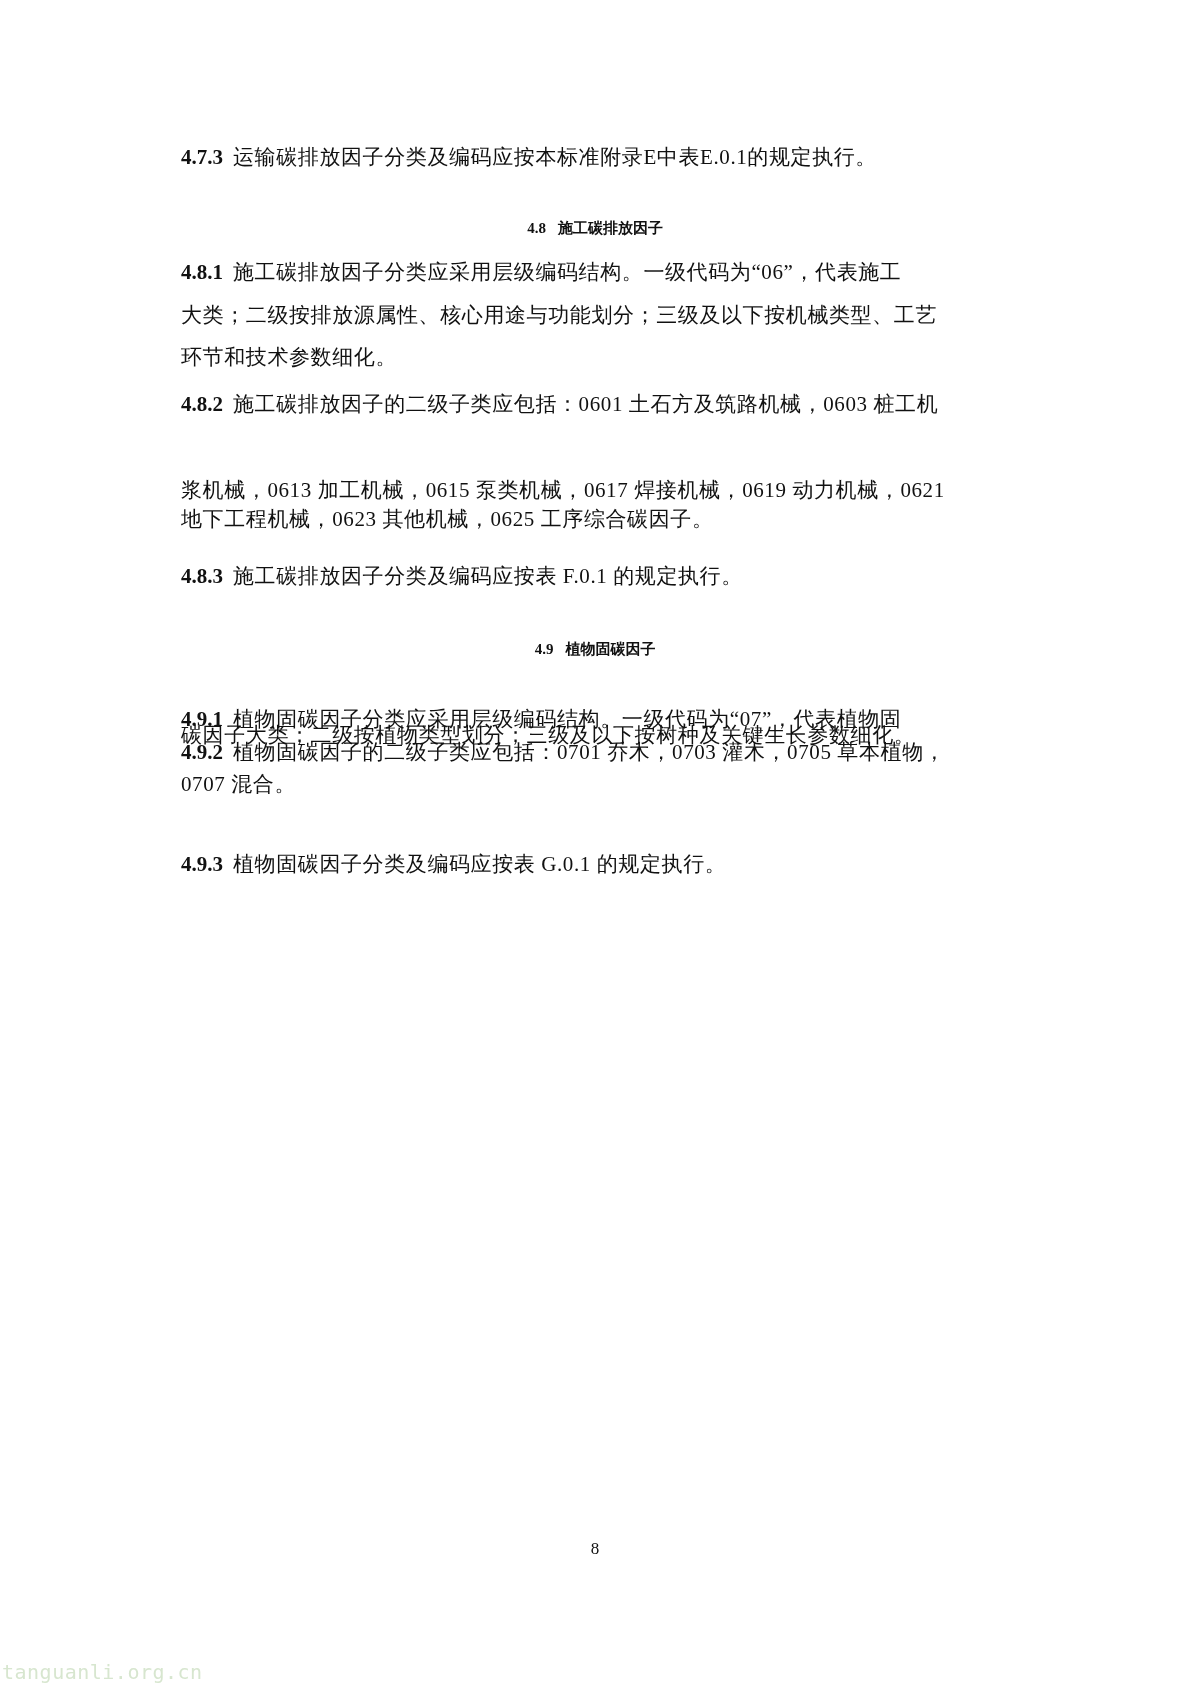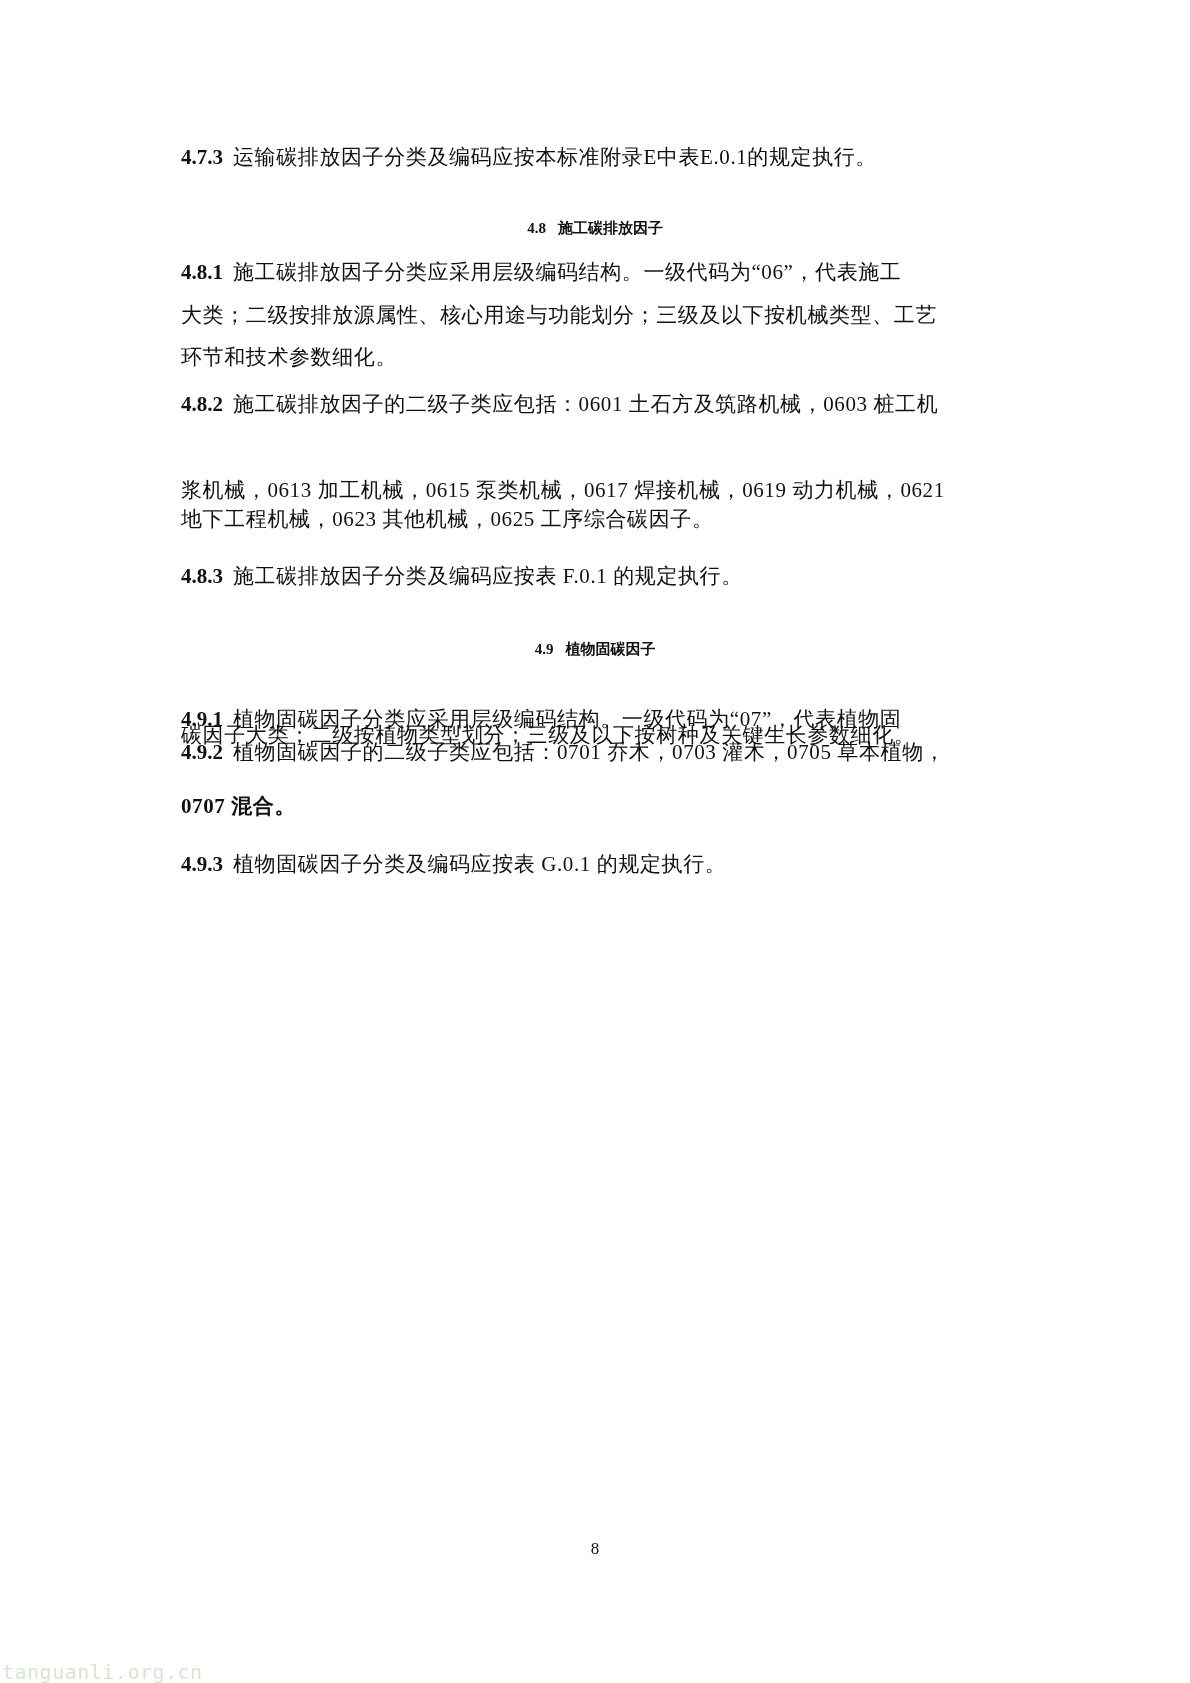--- a/index.html
+++ b/index.html
@@ -108,21 +108,21 @@
   <div class="line" style="top:704px;">
     <span class="clause-no">4.9.1</span><span>植物固碳因子分类应采用层级编码结构。一级代码为“07”，代表植物固</span>
   </div>
   <div class="line" style="top:720px;">
     <span>碳因子大类；二级按植物类型划分；三级及以下按树种及关键生长参数细化。</span>
   </div>
 
   <div class="line" style="top:737px;">
     <span class="clause-no">4.9.2</span><span>植物固碳因子的二级子类应包括：0701 乔木，0703 灌木，0705 草本植物，</span>
   </div>
-  <div class="line" style="top:791px;font-weight:bold;">
+  <div class="line" style="top:769px;">
     <span>0707 混合。</span>
   </div>
 
   <div class="line" style="top:849px;">
     <span class="clause-no">4.9.3</span><span>植物固碳因子分类及编码应按表 G.0.1 的规定执行。</span>
   </div>
 
   <div class="page-number">8</div>
   <div class="watermark">tanguanli.org.cn</div>
 </div>

